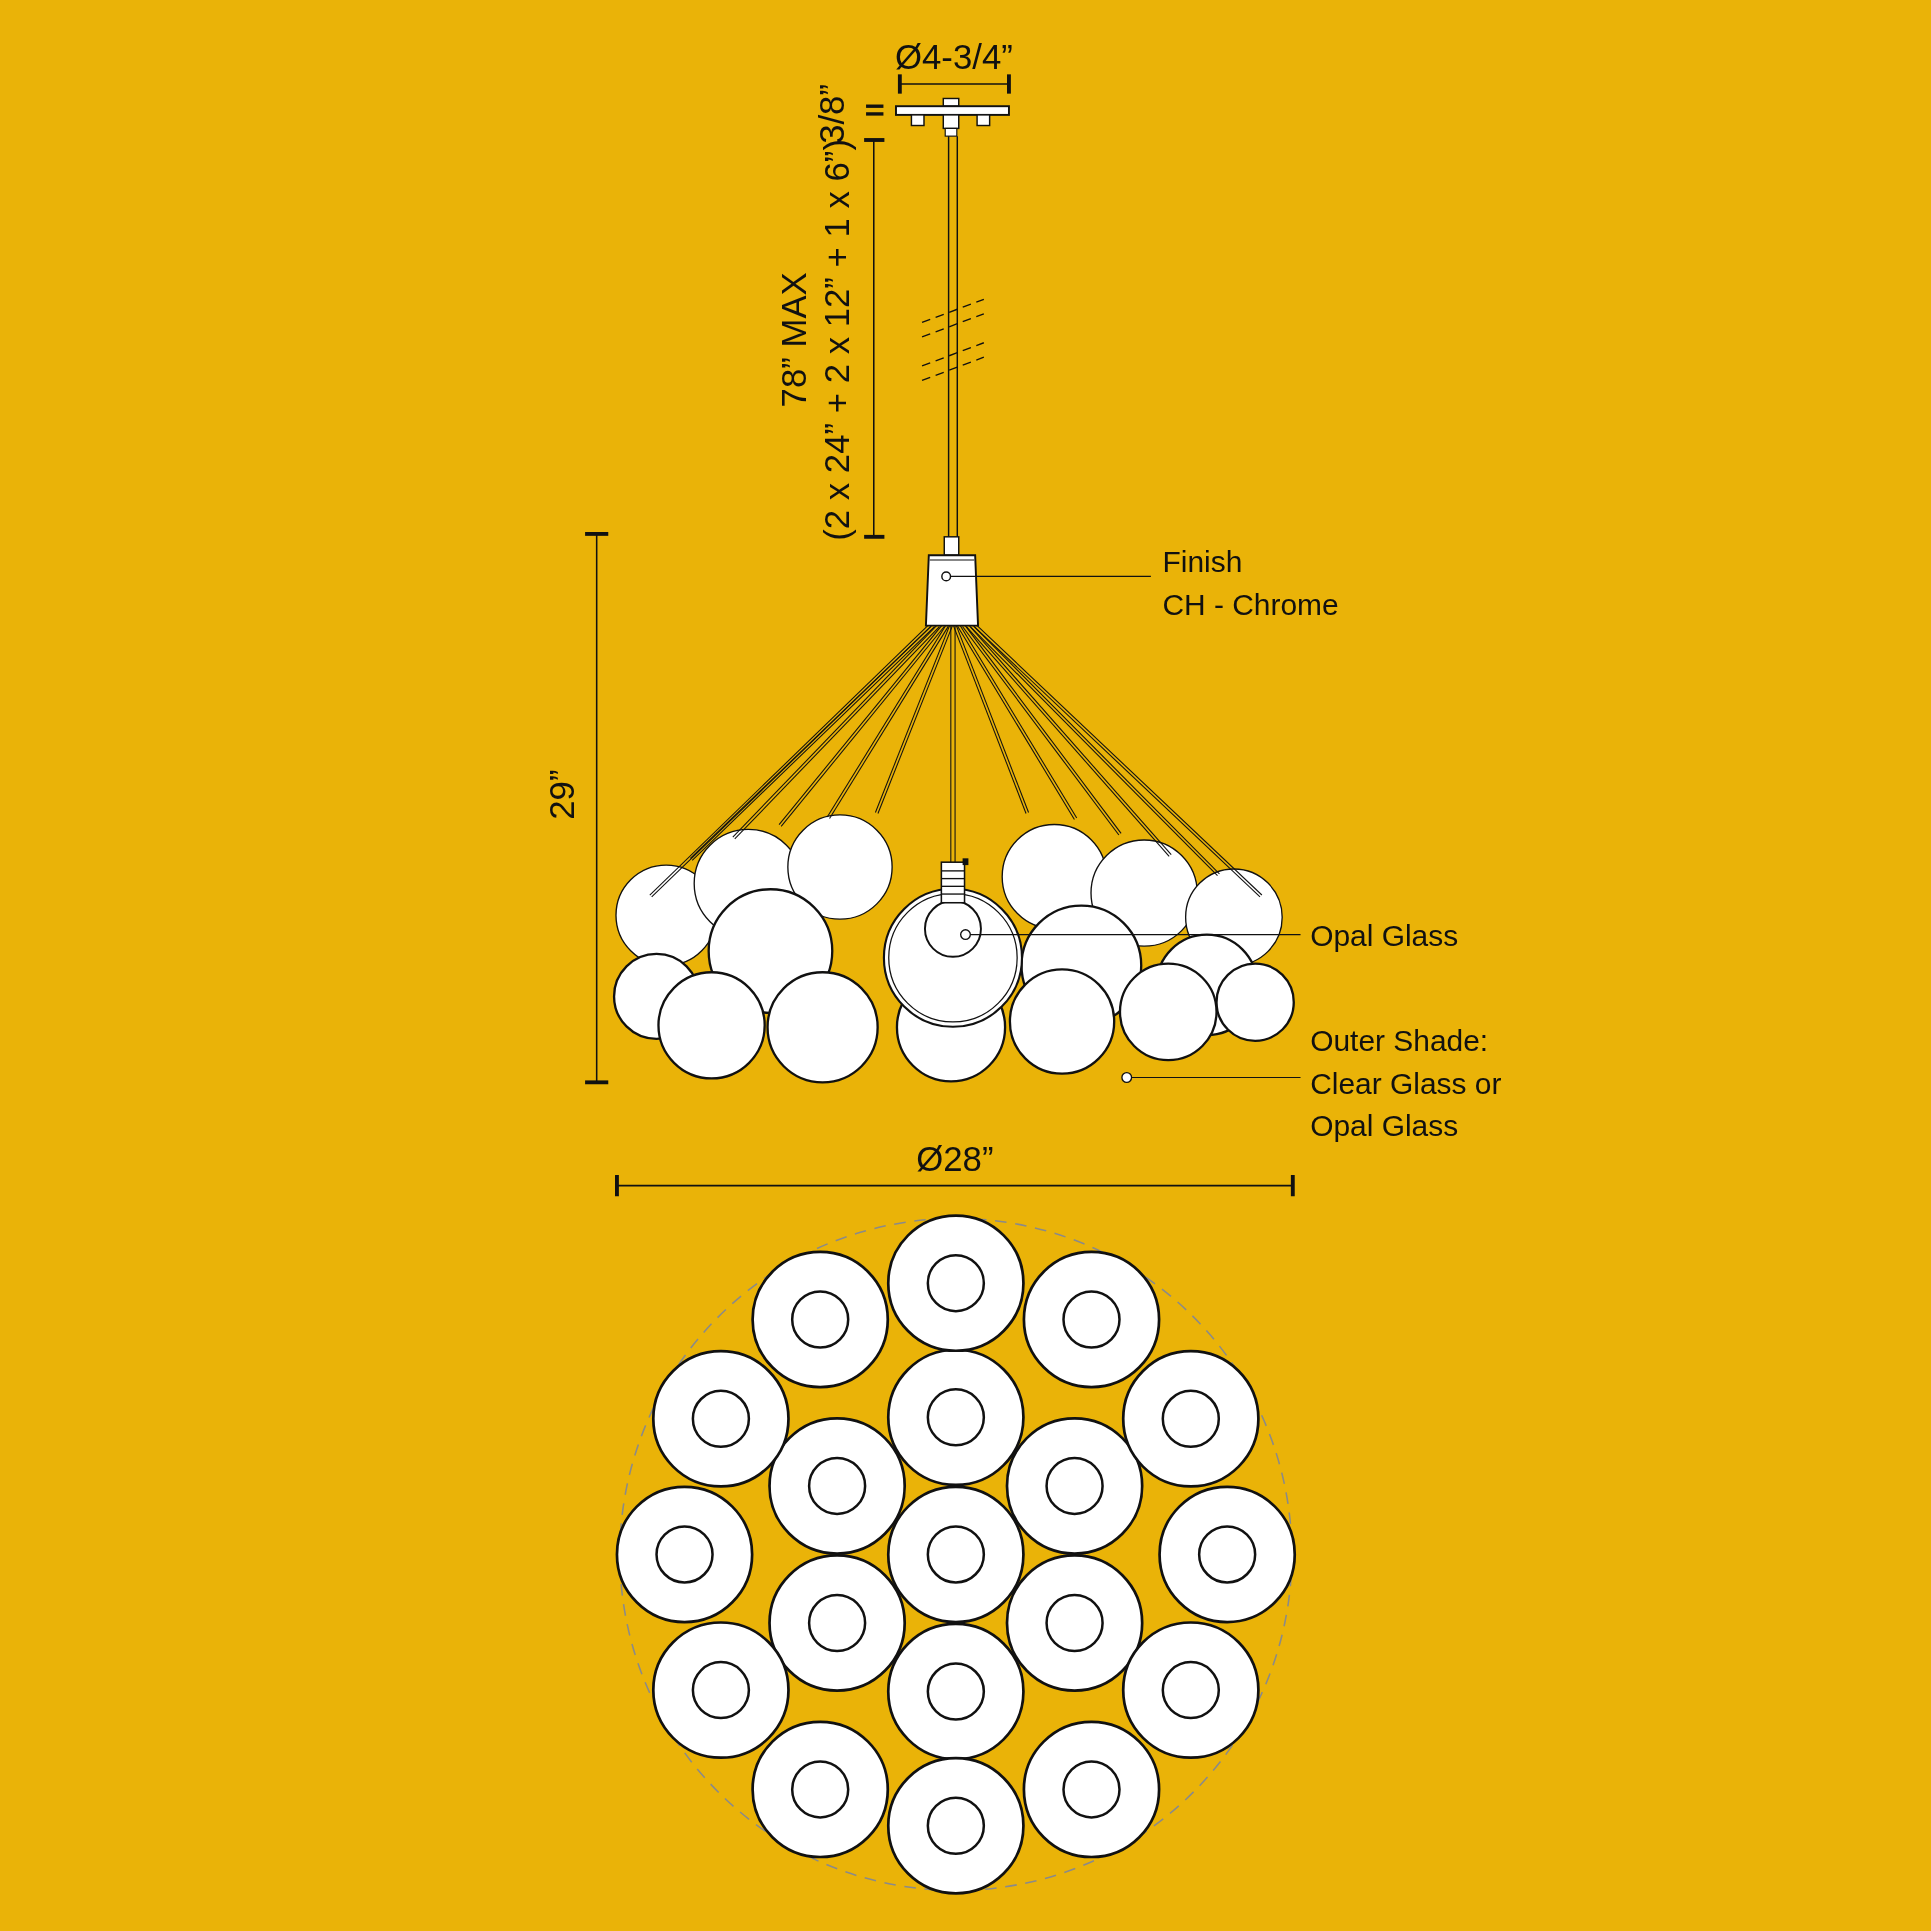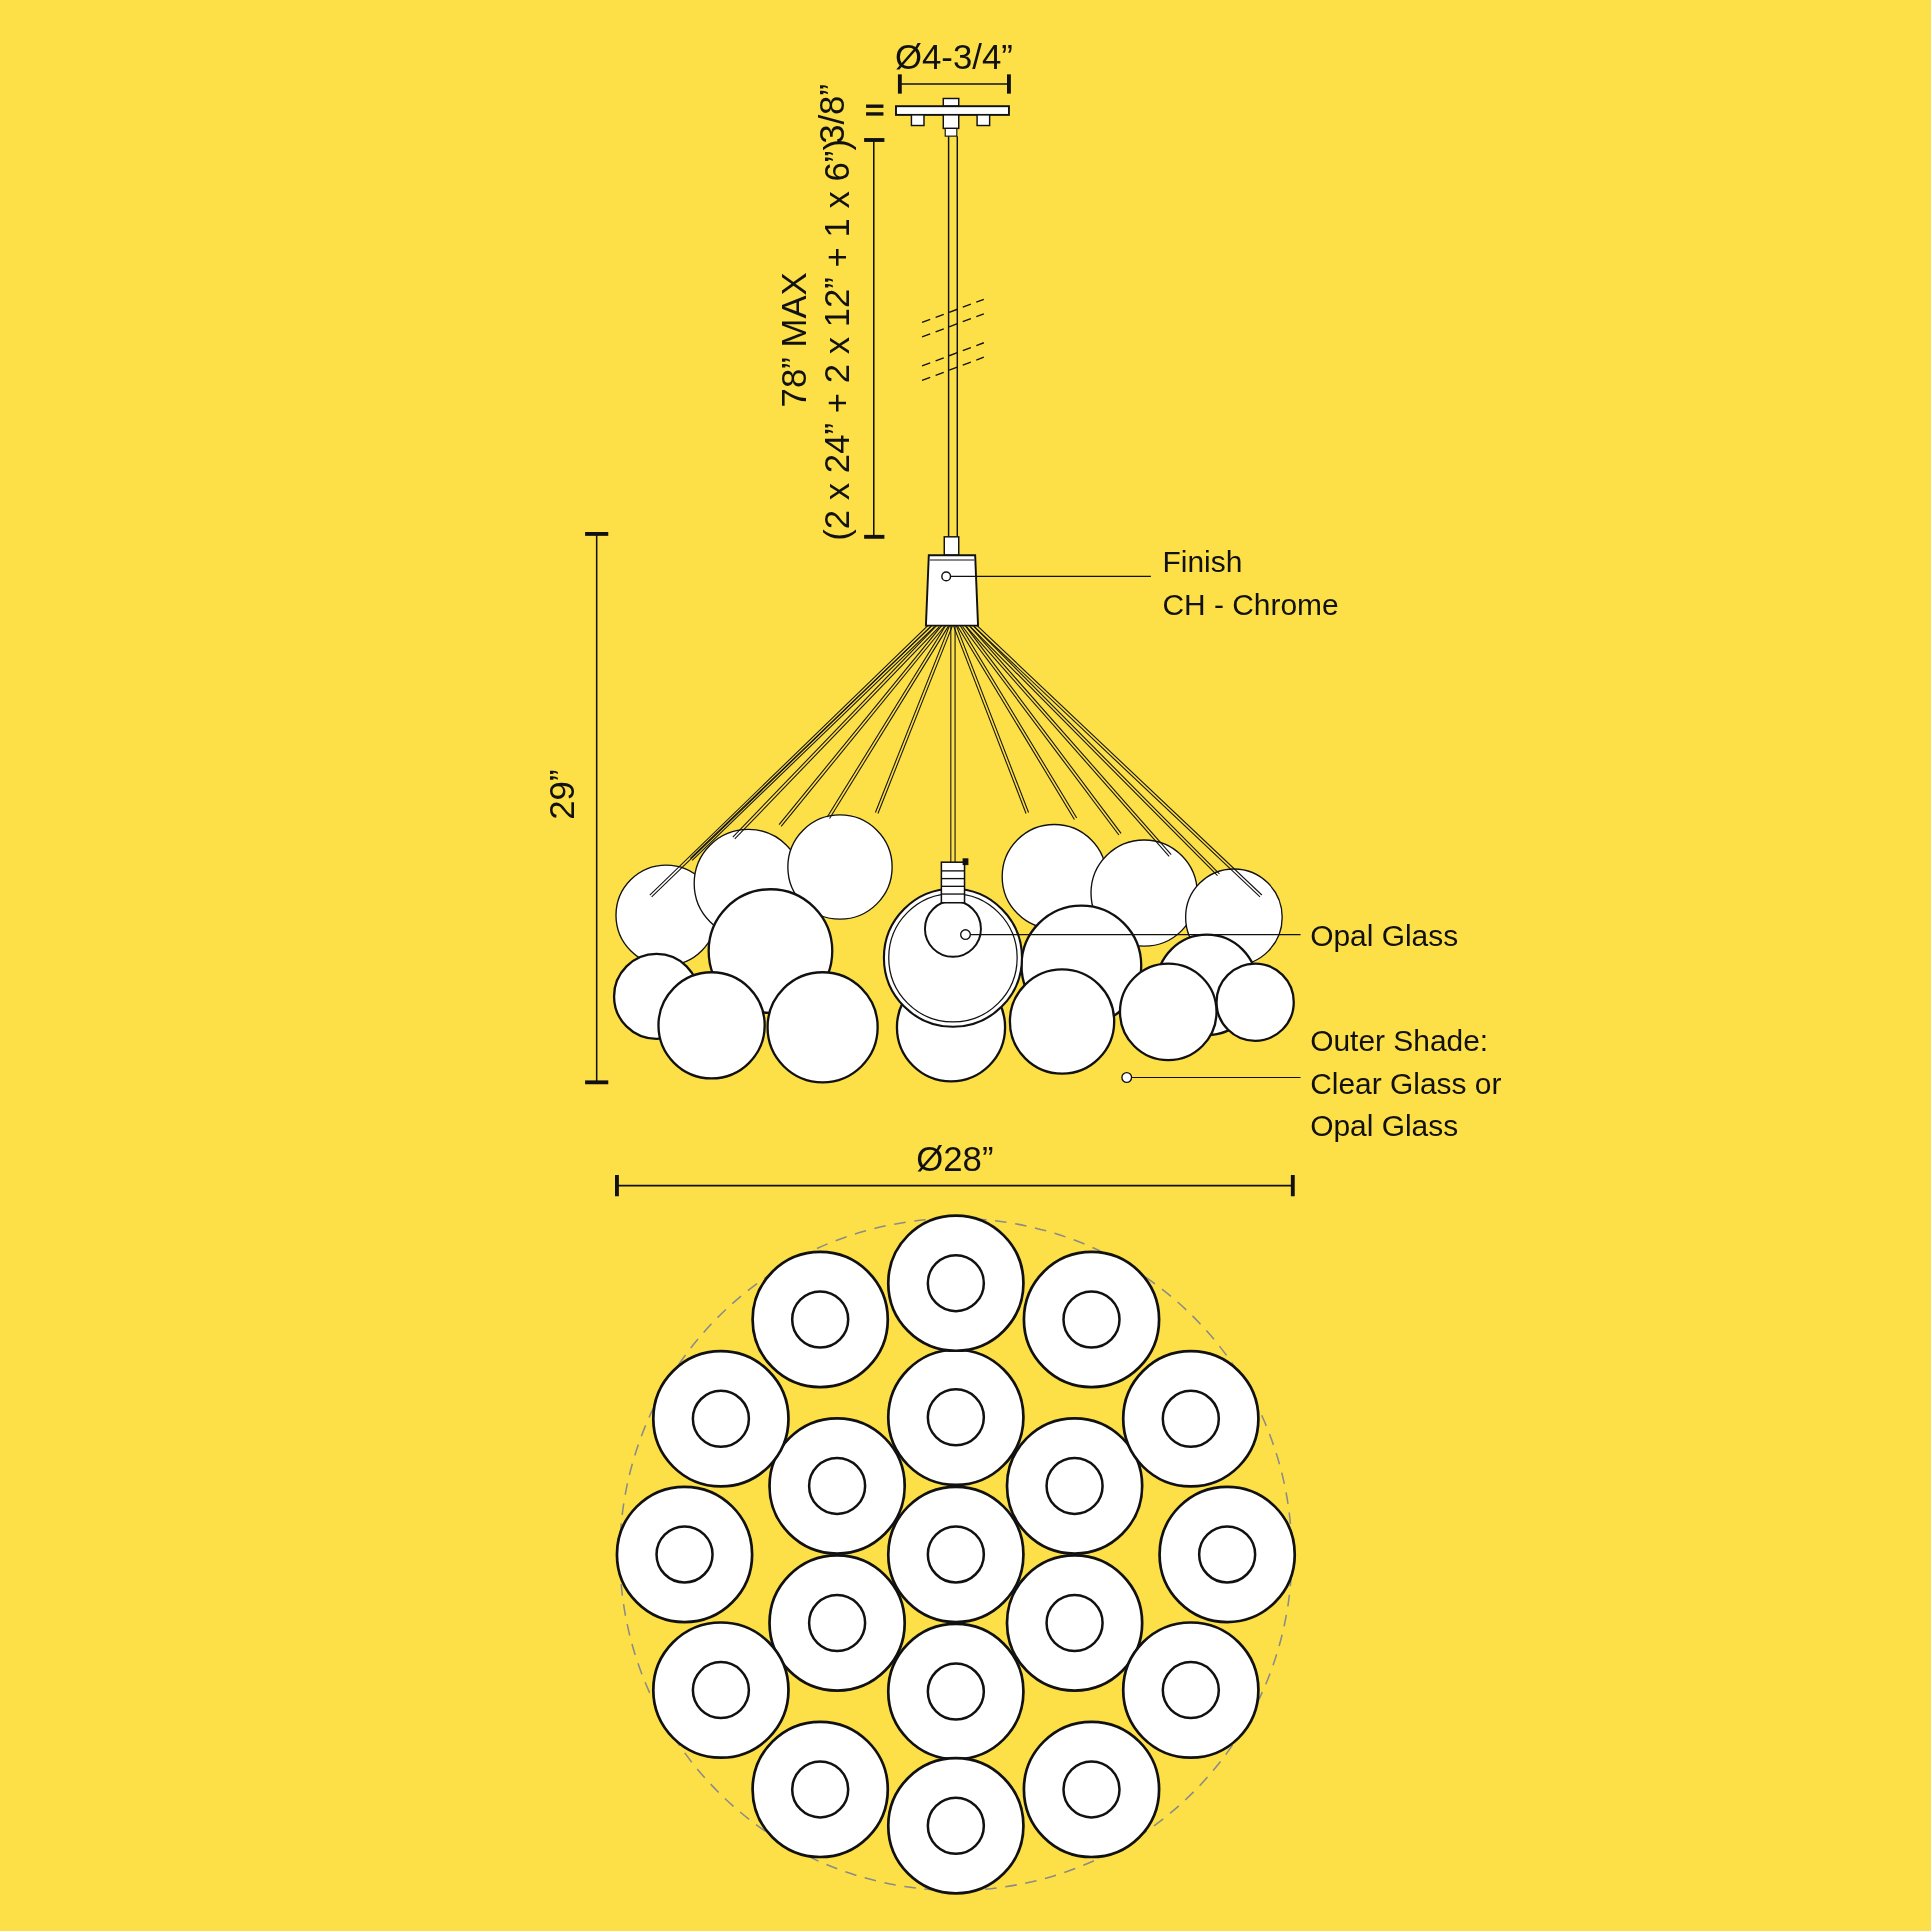--- a/index.html
+++ b/index.html
@@ -1,16 +1,16 @@
 <!DOCTYPE html>
 <html><head>
 <meta charset="utf-8">
 <style>
   html,body{margin:0;padding:0;background:#ffffff;}
-  .sheet{position:relative;width:1931px;height:1931px;background:#fde047;overflow:hidden;}
+  .sheet{position:relative;width:1931px;height:1931px;background:#eab308;overflow:hidden;}
   svg{display:block;}
   text{font-family:"Liberation Sans","DejaVu Sans",sans-serif;fill:#111;}
   .dimtxt{font-size:36px;}
   .lbltxt{font-size:31px;}
 </style>
 </head>
 <body>
 
 <div class="sheet">
 <svg width="1931" height="1931" viewBox="0 0 2000 2000">

